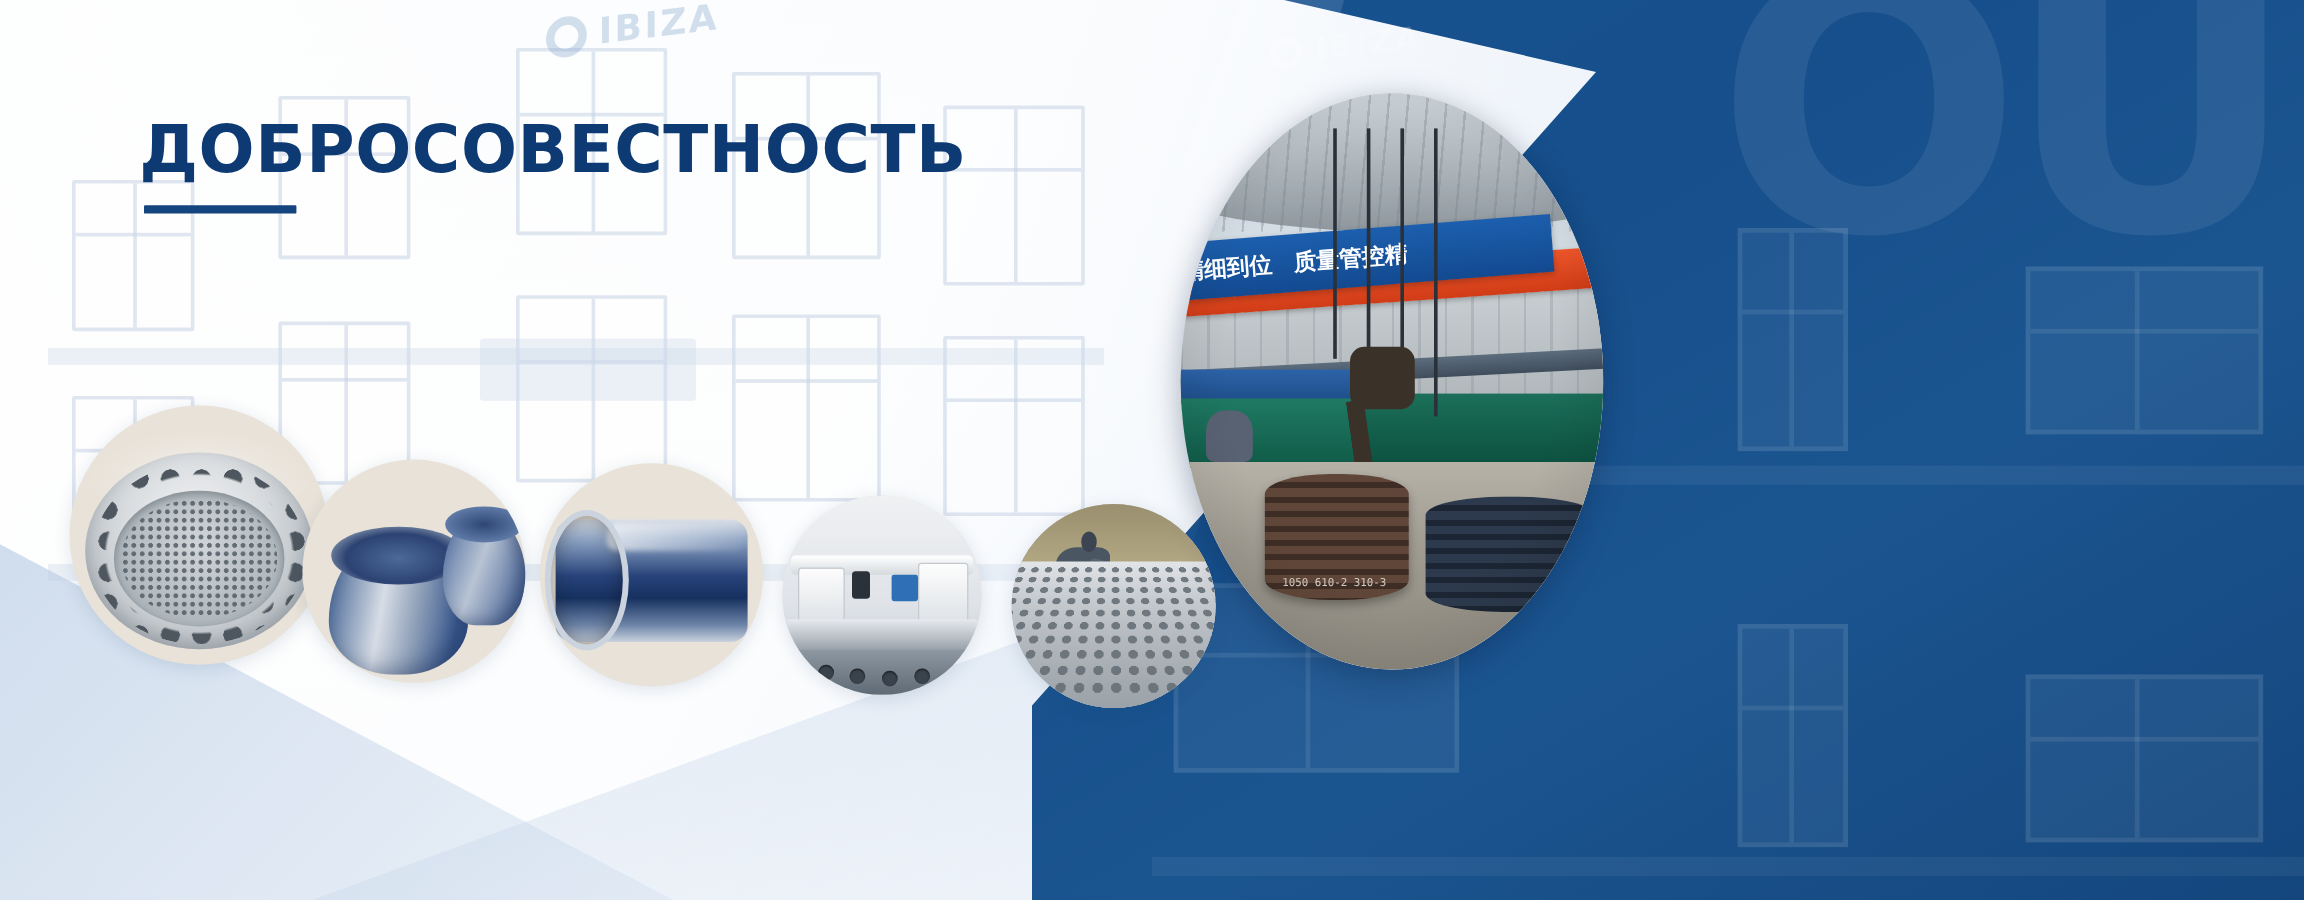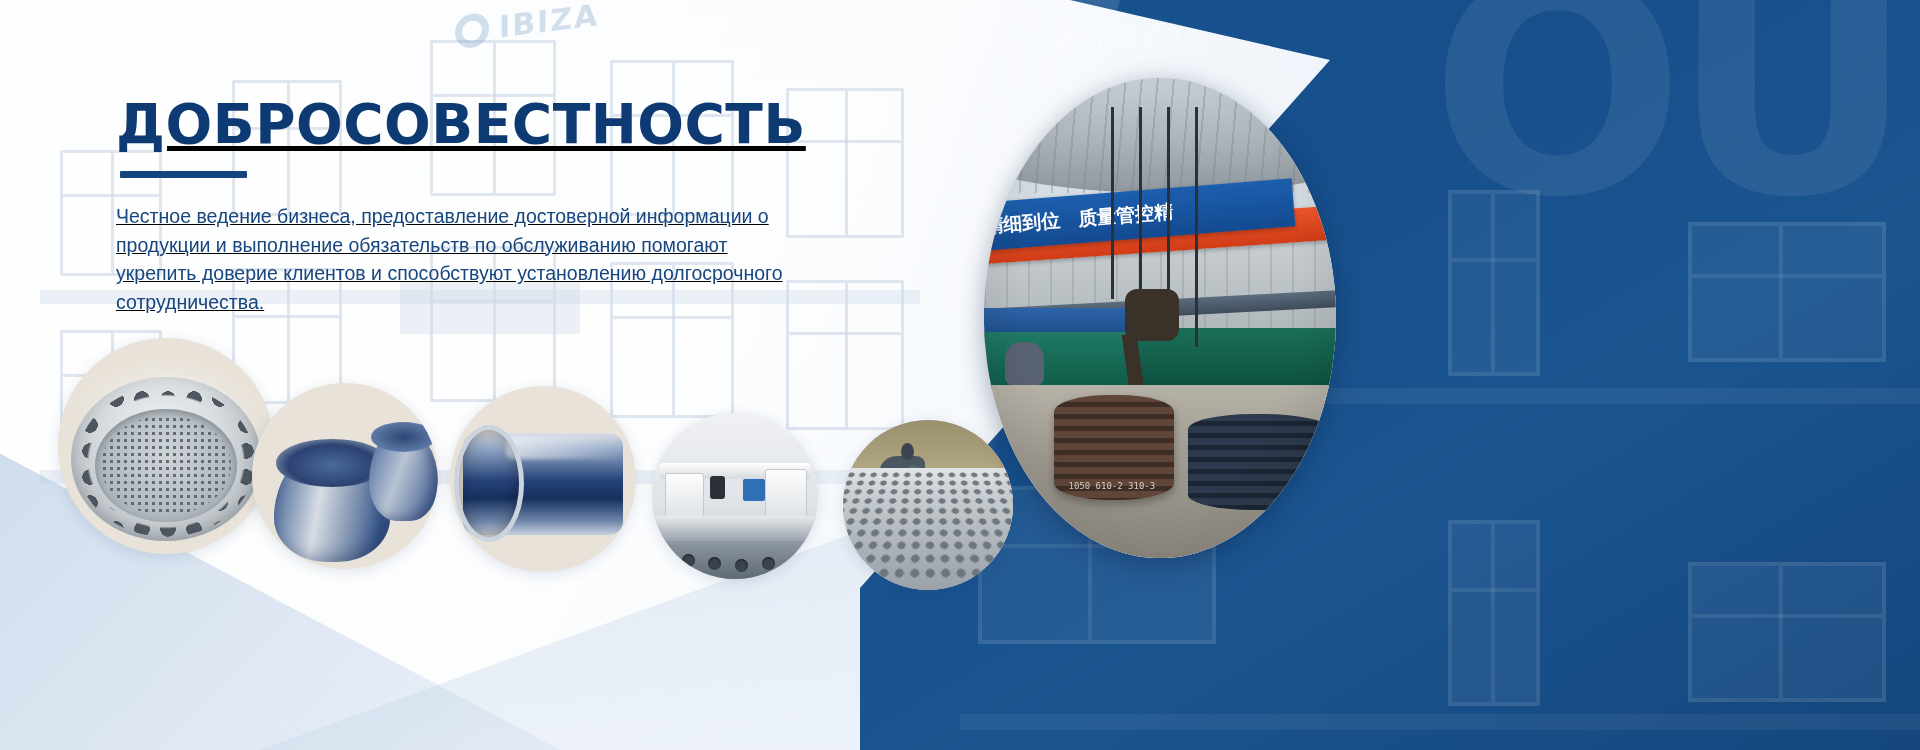--- a/index.html
+++ b/index.html
@@ -70,21 +70,21 @@
   }
   .ibiza-wm .ring{
     border-radius:50%;border:7px solid currentColor;box-sizing:border-box;
   }
   .ibiza-top{top:6px;left:455px;color:rgba(140,170,205,.38);font-size:30px;letter-spacing:2px;transform:skewY(-7deg);}
   .ibiza-top .ring{width:34px;height:34px;border-width:7px;}
   .ibiza-right{top:24px;left:1058px;color:rgba(255,255,255,.26);font-size:26px;letter-spacing:2px;transform:skewY(-6deg);}
   .ibiza-right .ring{width:28px;height:28px;border-width:6px;}
 
   
-  .copy{position:absolute;left:116px;top:96px;width:760px;z-index:14;text-decoration:underline;}
+  .copy{position:absolute;left:116px;top:96px;width:760px;z-index:14;}
   .headline{
     margin:0;color:#0d3a73;font-weight:bold;font-size:55px;line-height:1.05;
     letter-spacing:.5px;font-family:"DejaVu Sans",sans-serif;
     white-space:nowrap;
   }
   .rule{width:127px;height:7px;background:#15457f;margin:17px 0 24px 4px;border-radius:1px;}
   .para{
     margin:0;color:#17457d;font-size:19.5px;line-height:1.48;font-weight:500;
     font-family:"Liberation Sans",sans-serif;max-width:690px;
   }
@@ -309,21 +309,20 @@
     <span>IBIZA</span>
   </div>
   <div class="ibiza-wm ibiza-right">
     <span class="ring"></span>
     <span>IBIZA</span>
   </div>
 
   <div class="copy">
     <h1 class="headline">ДОБРОСОВЕСТНОСТЬ</h1>
     <div class="rule"></div>
-    <p class="para">Честное ведение бизнеса, предоставление достоверной информации о продукции и выполнение обязательств по обслуживанию помогают укрепить доверие клиентов и способствуют установлению долгосрочного сотрудничества.</p>
   </div>
 
   <div class="pcircle" style="left:58px;top:338px;width:216px;height:216px;">
     <div class="pc-inner">
       <div class="ts-top"></div>
       <div class="ts-plate"></div>
       <div class="ts-bolts"></div>
       <div class="ts-ring"></div>
       <div class="ts-holes"></div>
     </div>

